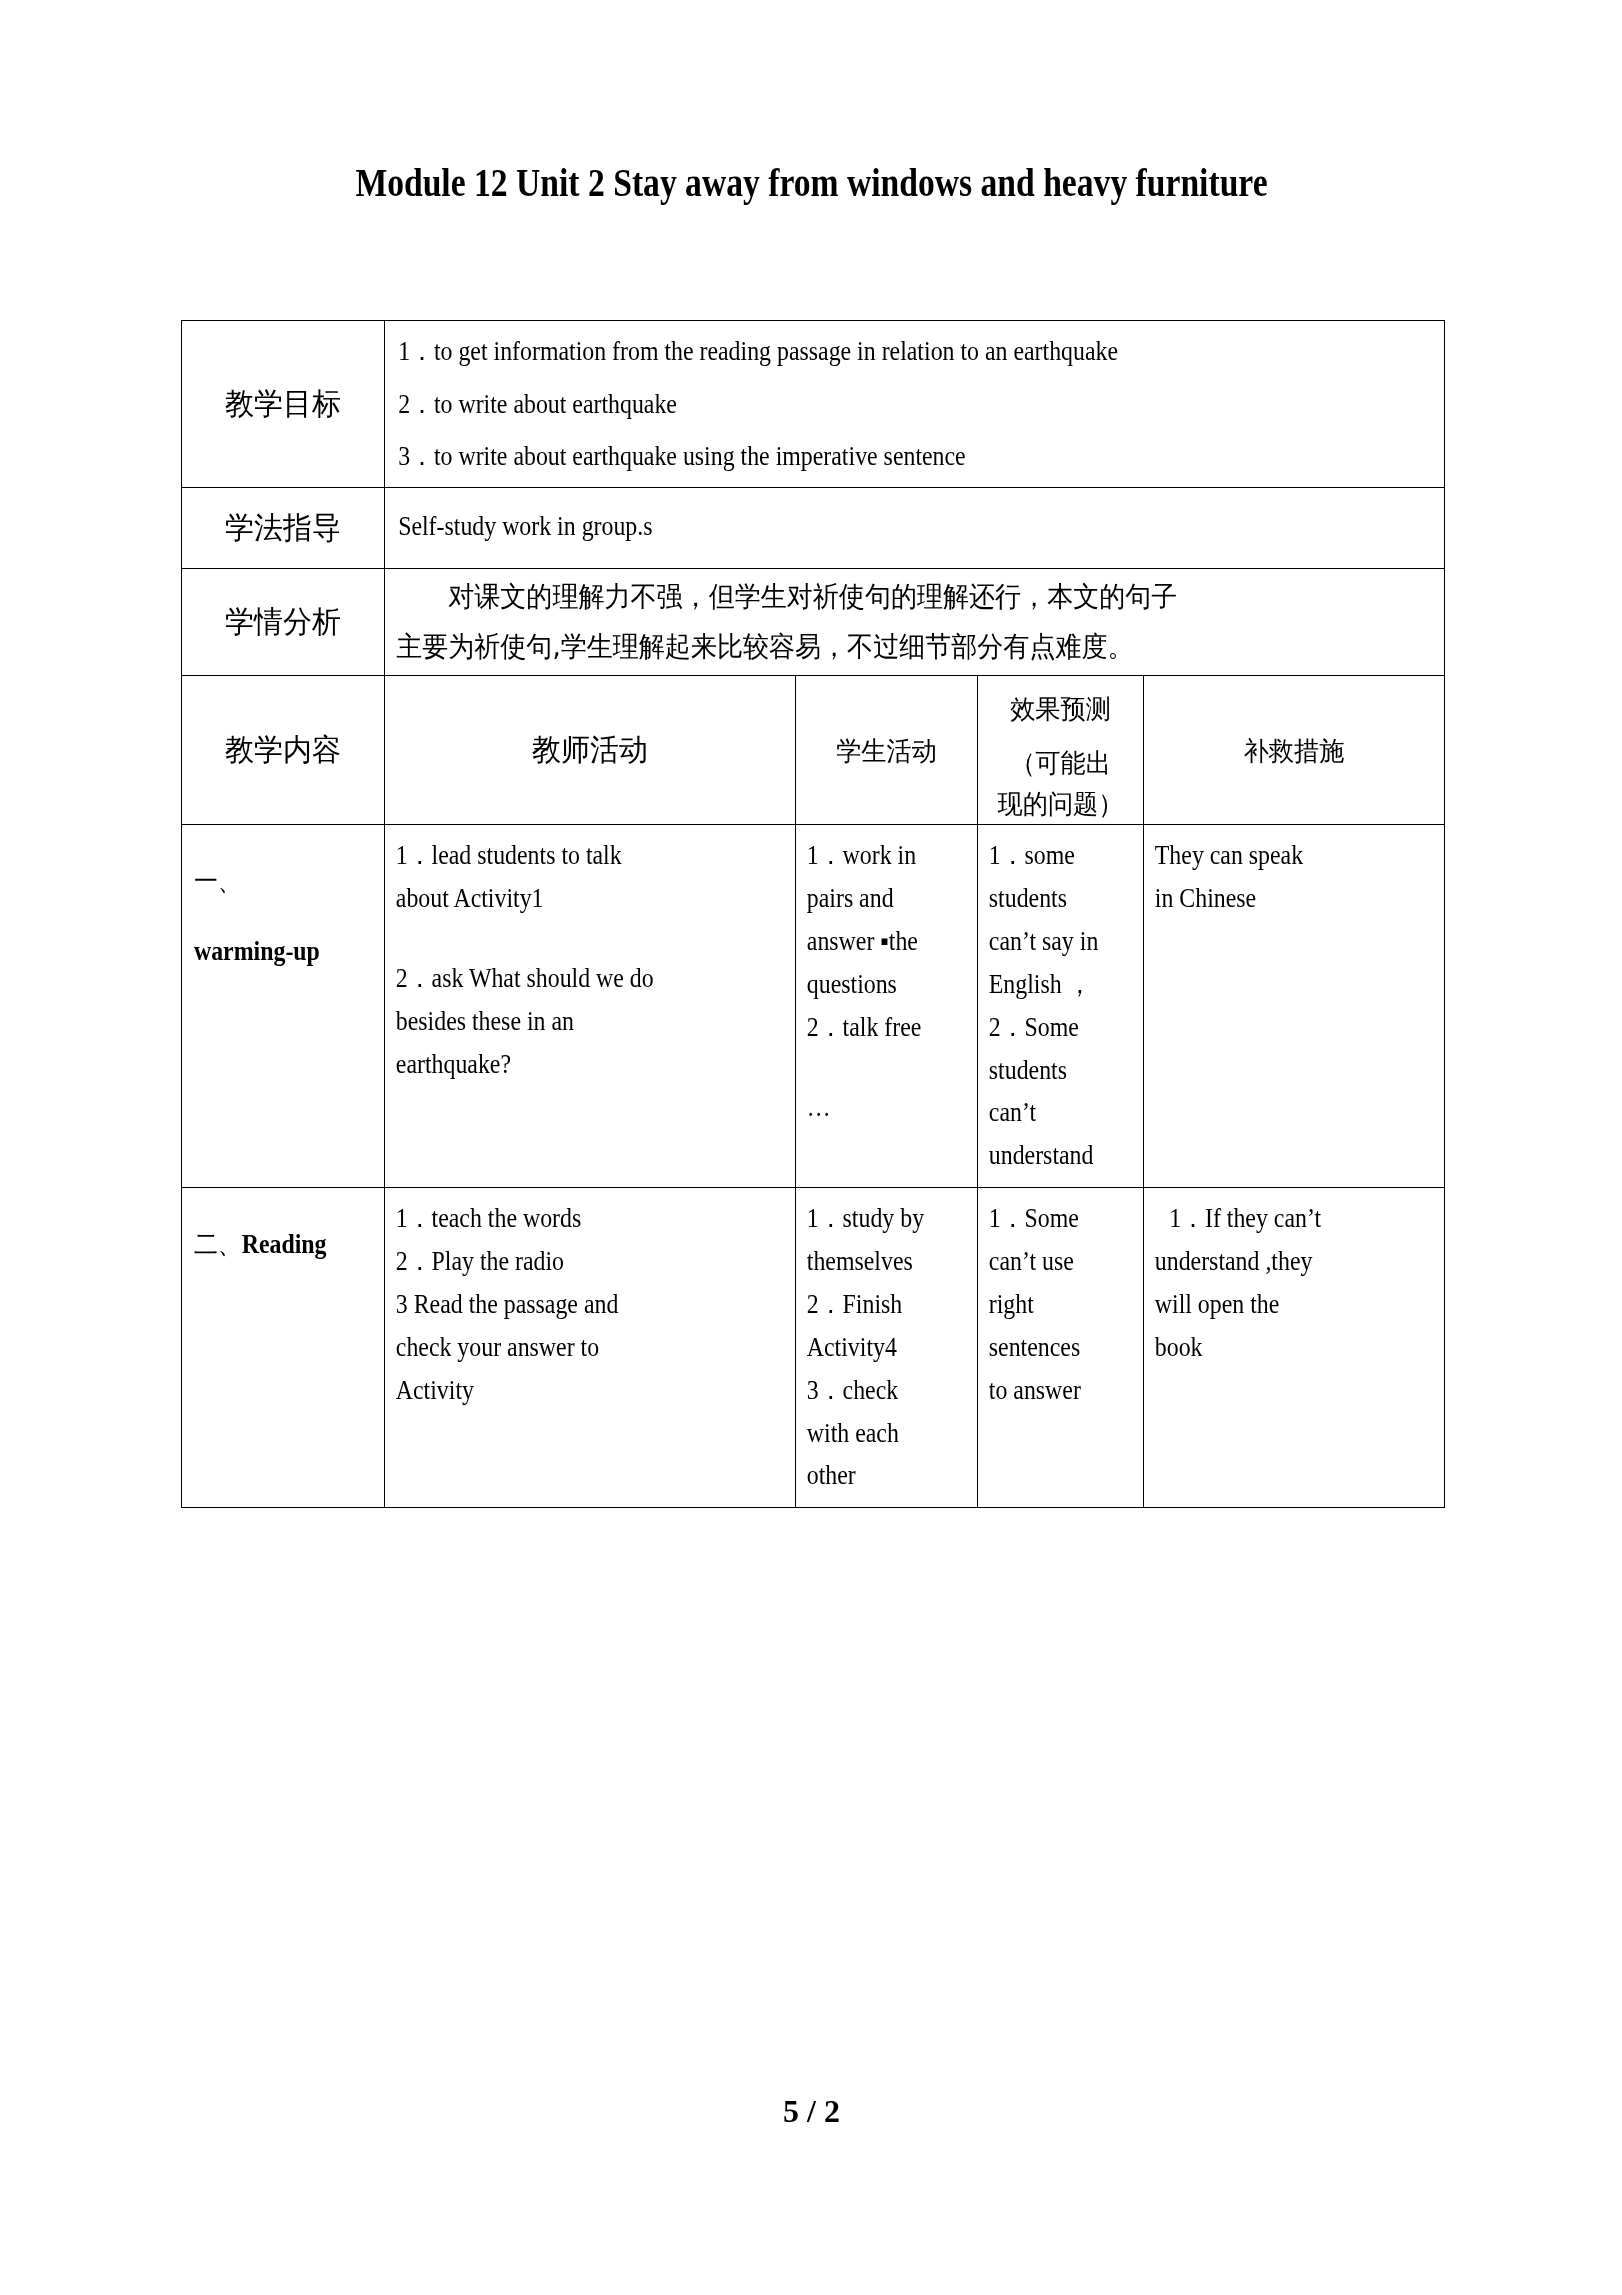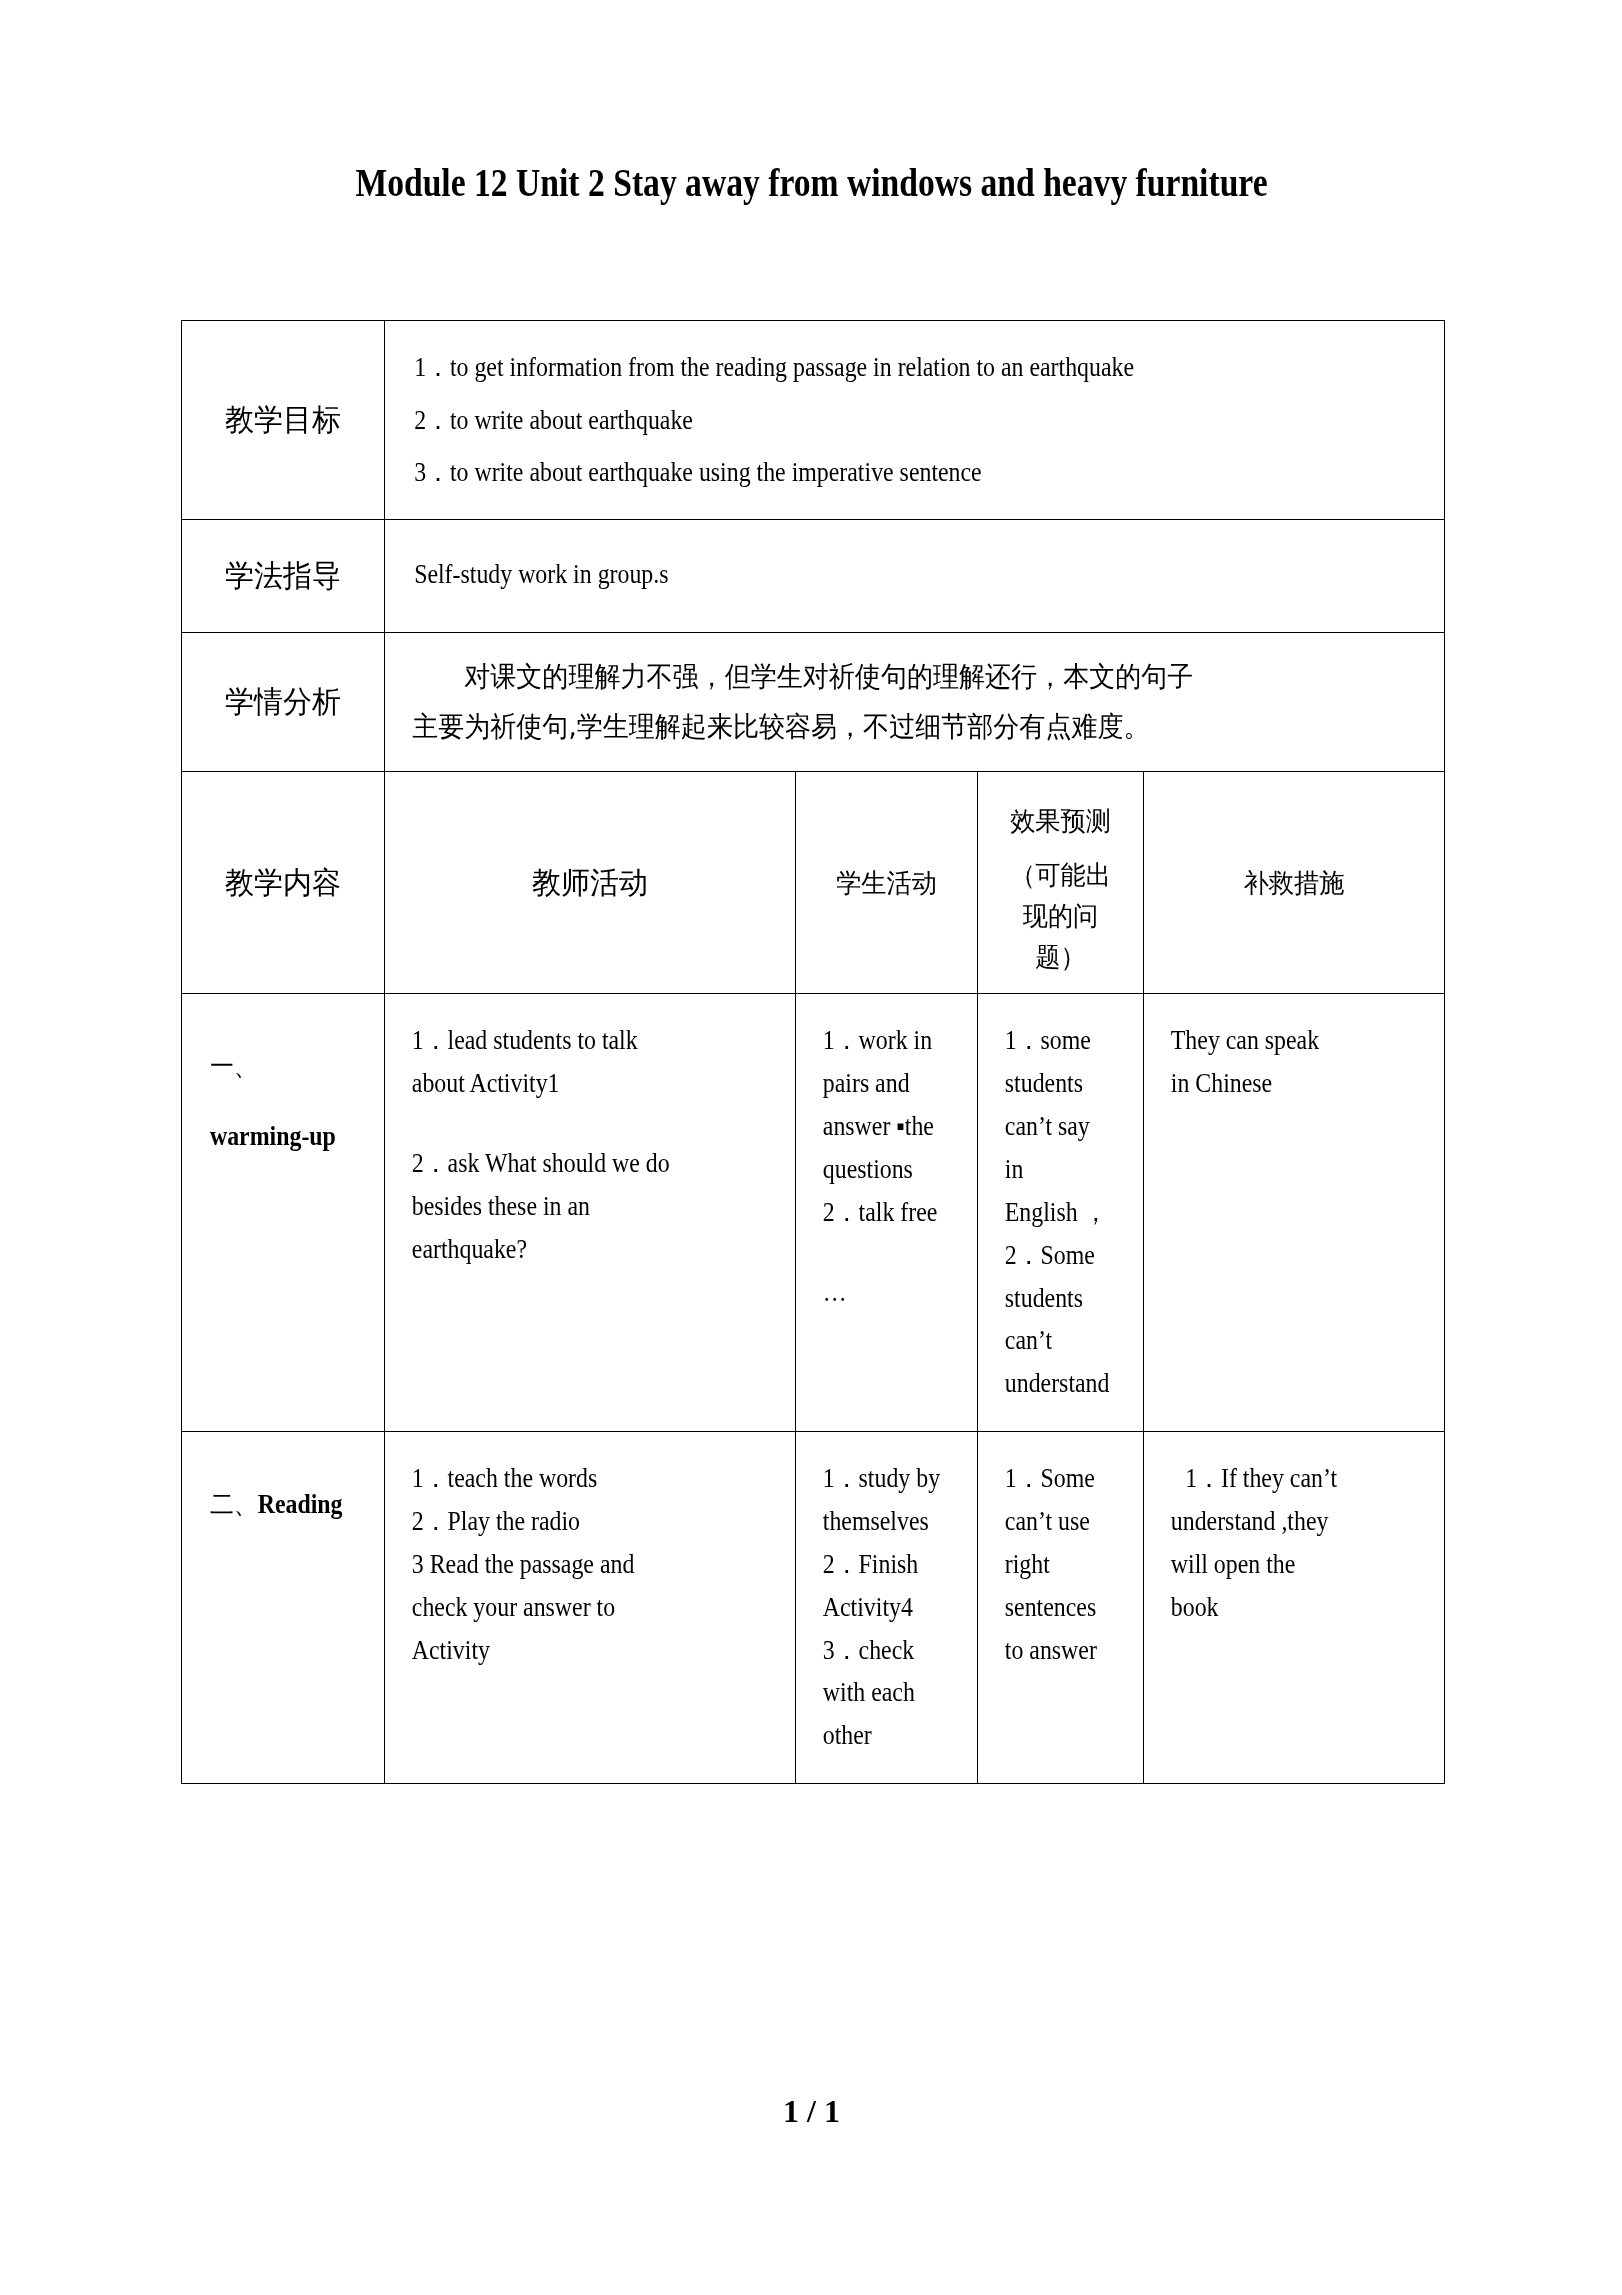--- a/index.html
+++ b/index.html
@@ -44,21 +44,21 @@
     position: absolute;
     left: 181px;
     top: 316px;
     width: 1263px;
     border-collapse: collapse;
     table-layout: fixed;
   }
   .lesson-table td {
     border: 1.3px solid #000000;
     vertical-align: top;
-    padding: 16px;
+    padding: 0;
   }
   .lesson-table td.mid {
     vertical-align: middle;
   }
 
   
   .cn-label {
     font-size: 30.5px;
     text-align: center;
     font-family: "DejaVu Sans", "Liberation Sans", sans-serif;
@@ -287,16 +287,16 @@
             <p>understand ,they</p>
             <p>will open the</p>
             <p>book</p>
           </div>
         </td>
       </tr>
 
     </tbody>
   </table>
 
-  <div class="page-number">1 / 1</div>
+  <div class="page-number">5 / 2</div>
 
 </div>
 
 
 </body></html>

